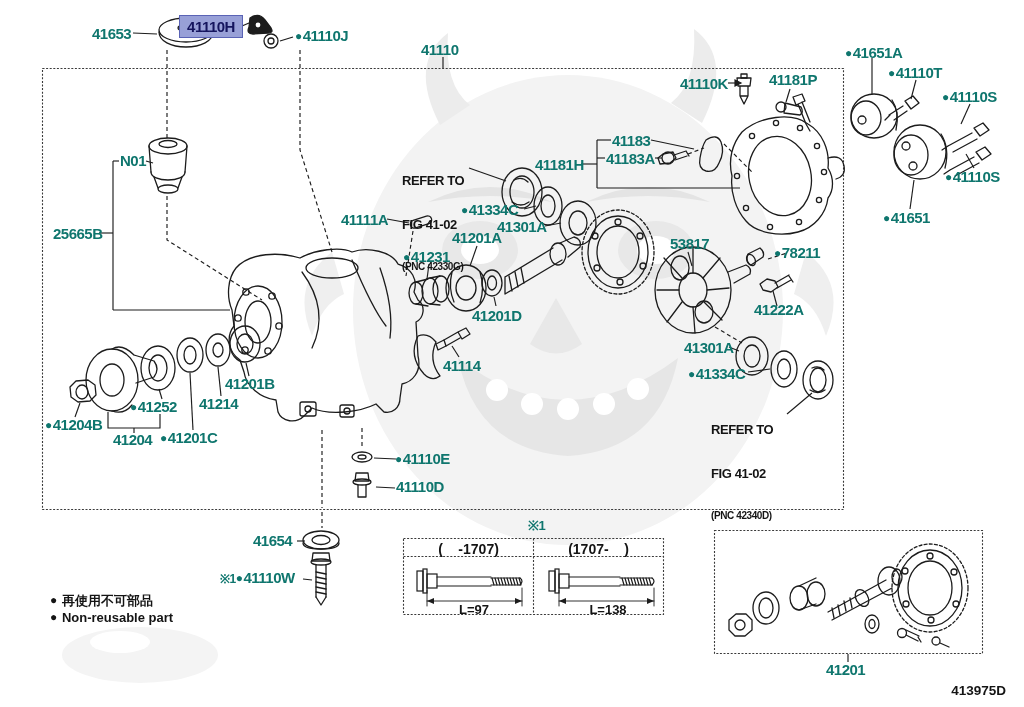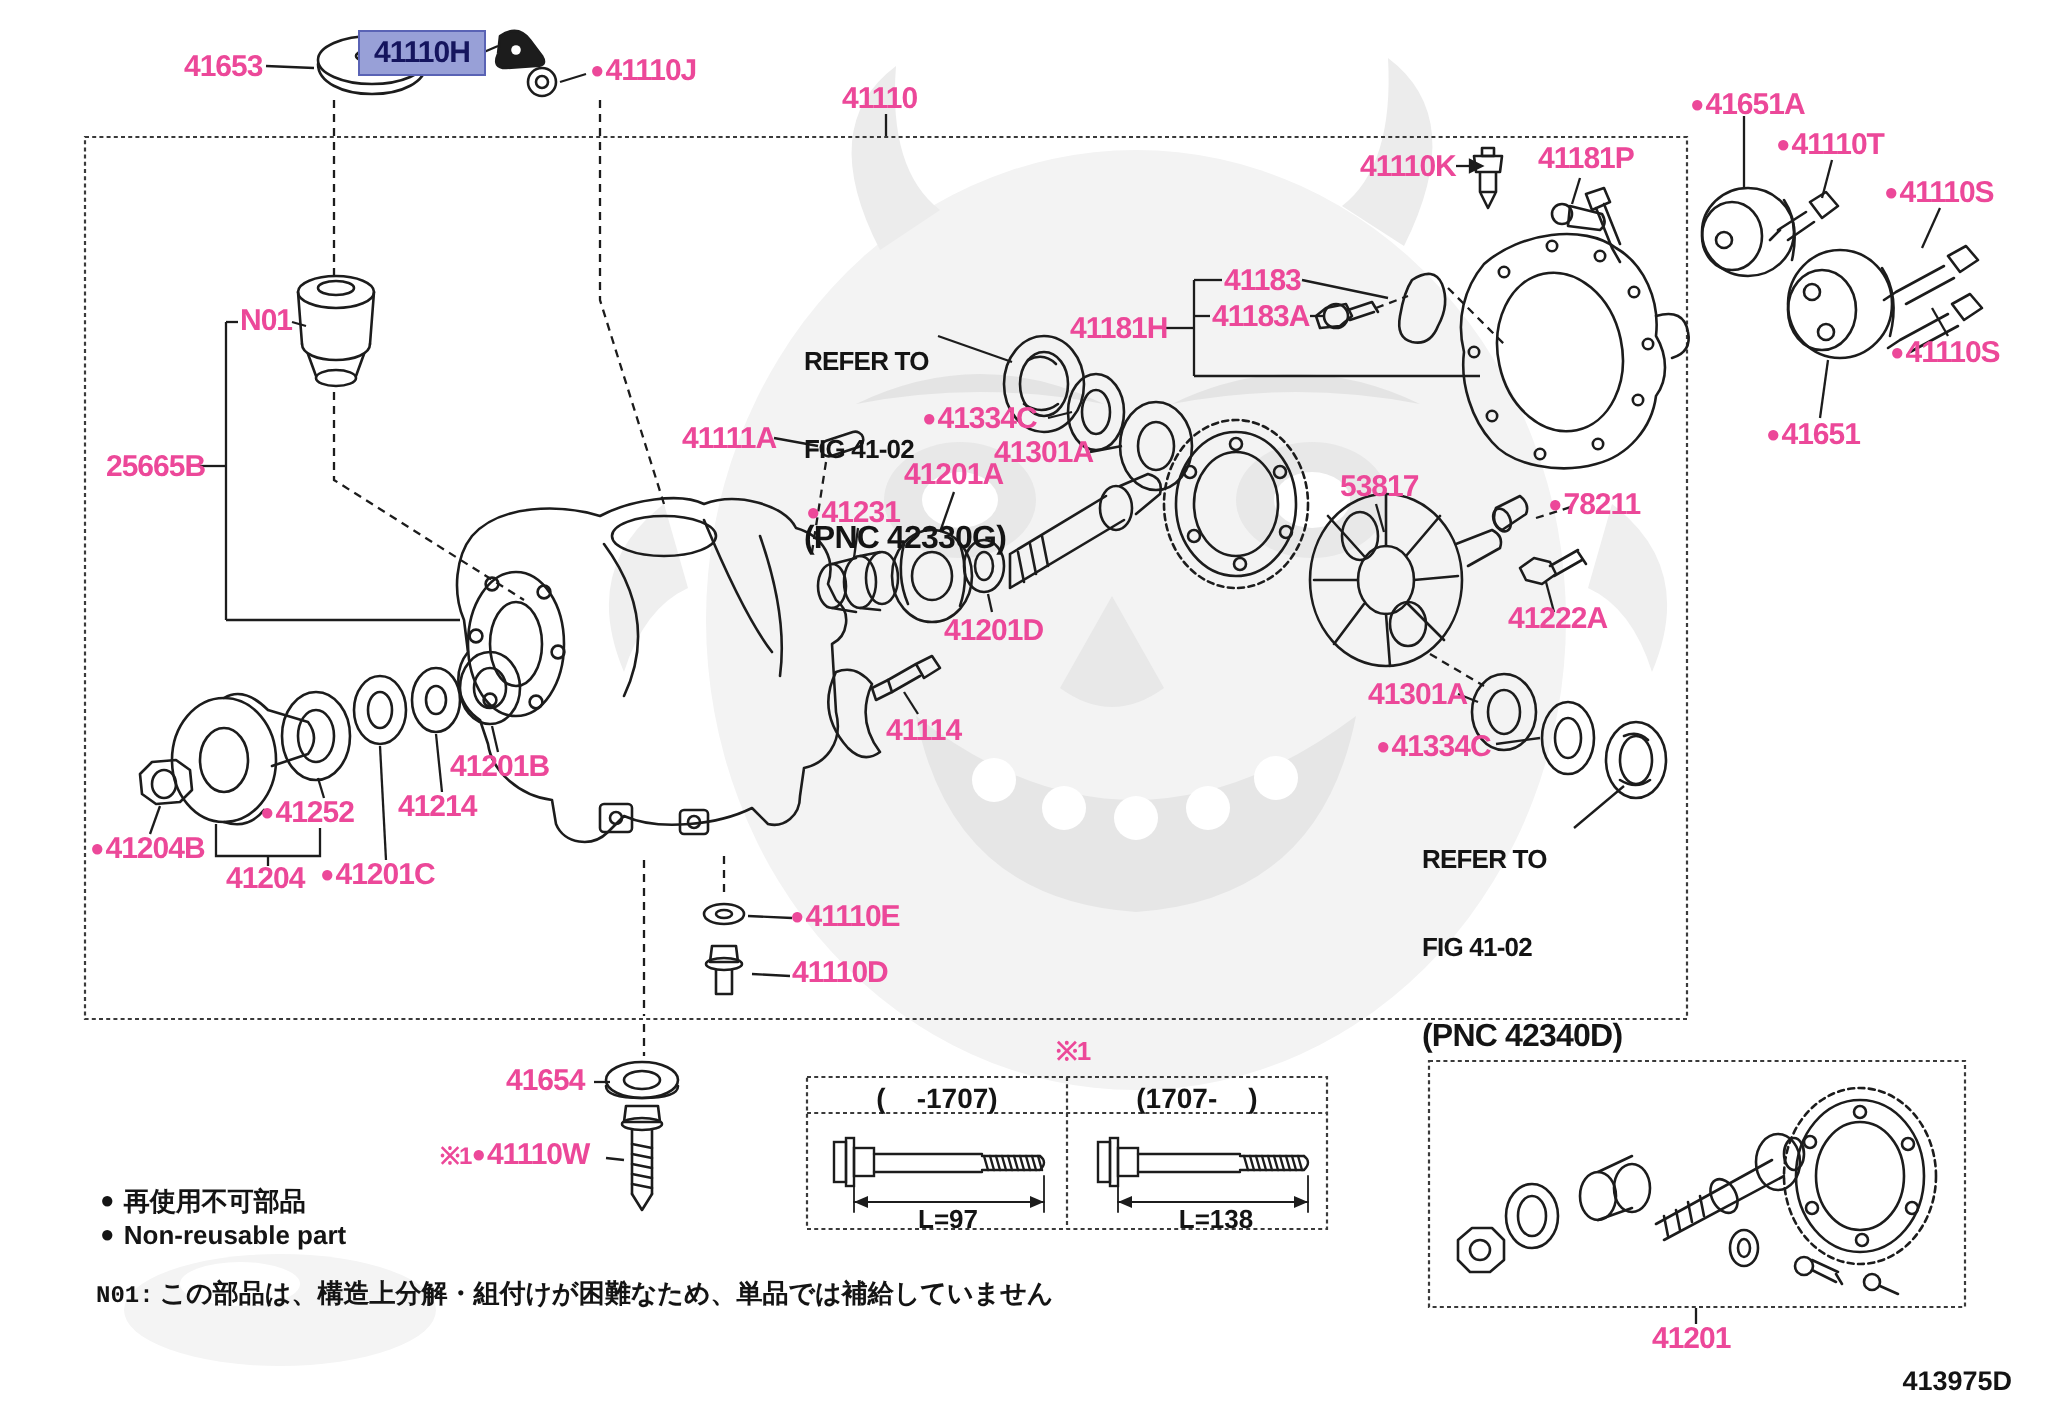--- a/index.html
+++ b/index.html
@@ -3,27 +3,27 @@
 <meta charset="utf-8">
 <style>
   :root{
     --highlight_bg:#98a0d7; --highlight_border:#5a63b5; --highlight_text:#15155e; --ink:#1c1c1c;
   }
   html,body{margin:0;padding:0;background:#fff;}
   #stage{position:relative;width:1024px;height:707px;background:#ffffff;overflow:hidden;
          font-family:"Liberation Sans",sans-serif;color:#141414;}
   svg{position:absolute;left:0;top:0;}
   .lbl{position:absolute;font:700 15px/1.1 "Liberation Sans",sans-serif;letter-spacing:-0.5px;
-       color:#ec4899;white-space:pre;}
+       color:#0f766e;white-space:pre;}
   .dot{font-size:12px;margin-right:1px;vertical-align:1px;}
   .hl{position:absolute;background:var(--highlight_bg);border:1.5px solid var(--highlight_border);
       color:var(--highlight_text);text-align:center;font:700 15px/21px "Liberation Sans",sans-serif;
       letter-spacing:-0.5px;}
   .refer{position:absolute;font:700 13px/1.12 "Liberation Sans",sans-serif;letter-spacing:-0.4px;white-space:pre;}
-  .refer .pnc{font-size:16px;}
+  .refer .pnc{font-size:10px;}
   .thead{position:absolute;font:700 14px/1 "Liberation Sans",sans-serif;text-align:center;white-space:pre;}
   .dim{position:absolute;font:700 13px/1 "Liberation Sans",sans-serif;text-align:center;}
   .legend-line{position:absolute;font:700 13px/1 "Liberation Sans",sans-serif;white-space:pre;}
   .note-line{position:absolute;font:600 13px/1.2 "Liberation Sans",sans-serif;white-space:pre;}
   .note-prefix{font:700 12px "Liberation Mono",monospace;margin-right:3px;}
   .docnum{position:absolute;font:700 13.5px/1 "Liberation Sans",sans-serif;text-align:right;}
 </style>
 </head>
 <body>
 
@@ -423,17 +423,16 @@
 
   <div class="lbl" style="left:528px;top:519px;font-size:13px">※1</div>
   <div class="thead" style="left:404px;top:542px;width:129px">(    -1707)</div>
   <div class="thead" style="left:534px;top:542px;width:129px">(1707-    )</div>
   <div class="dim" style="left:446px;top:603px;width:56px">L=97</div>
   <div class="dim" style="left:578px;top:603px;width:60px">L=138</div>
 
   <div class="legend-line" style="left:50px;top:594px"><span class="dot">●</span> <span>再使用不可部品</span></div>
   <div class="legend-line" style="left:50px;top:611px"><span class="dot">●</span> <span>Non-reusable part</span></div>
 
-  <div class="note-line" style="left:48px;top:639px"><span class="note-prefix">N01:</span><span>この部品は、構造上分解・組付けが困難なため、単品では補給していません</span></div>
 
   <div class="docnum" style="left:920px;top:684px;width:86px">413975D</div>
 
 </div>
 
 </body></html>

